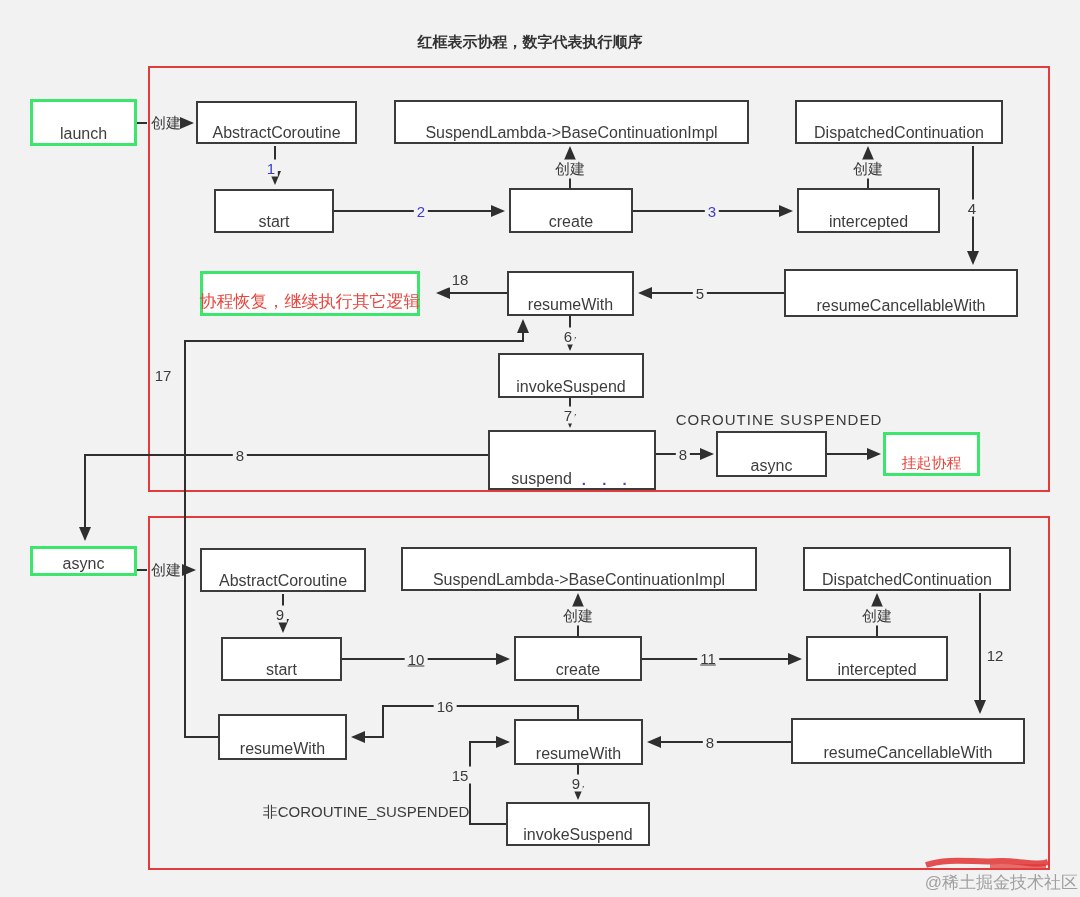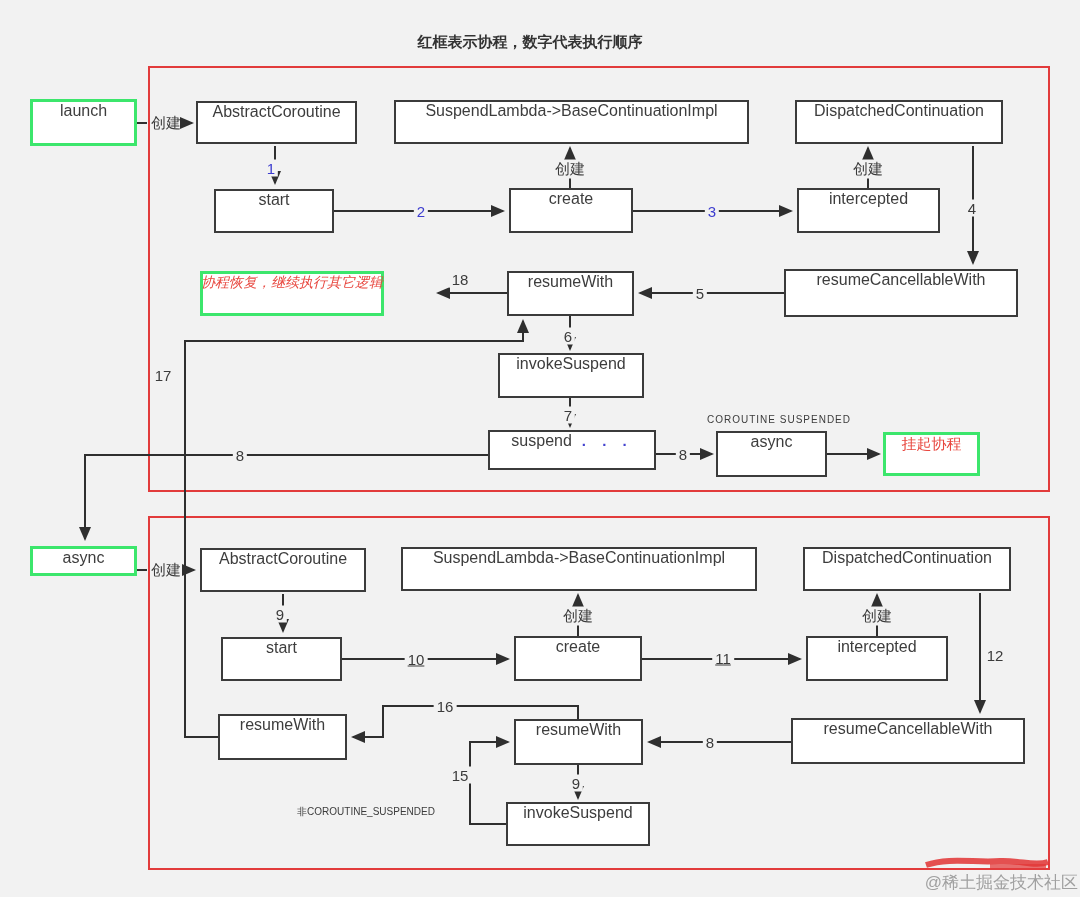--- a/index.html
+++ b/index.html
@@ -8,42 +8,42 @@
     background:#f2f2f2;
     font-family:"Liberation Sans","DejaVu Sans",sans-serif;
     color:#3d3d3d;
   }
   .frame{
     position:absolute;border:2px solid #e23b3c;background:transparent;z-index:1;
   }
   .wires{position:absolute;left:0;top:0;z-index:2;}
   .node{
     position:absolute;background:#ffffff;border:2px solid #3b3b3b;
-    display:flex;align-items:flex-start;justify-content:center;
+    display:flex;align-items:flex-end;justify-content:center;
     font-size:16px;color:#3d3d3d;z-index:3;box-sizing:border-box;
     white-space:nowrap;
   }
   .green-node{border:3px solid #3ce66c;}
   .red-text{color:#e8473f;}
   .page-title{
     position:absolute;left:330px;top:33px;width:400px;text-align:center;
     font-size:15px;font-weight:bold;color:#333;z-index:4;
   }
   .step{
     position:absolute;z-index:4;background:#f2f2f2;padding:0 3px;
     font-size:15px;color:#3b3b3b;transform:translate(-50%,-50%);
   }
   .step.blue{color:#3c3ccf;}
   .cn-label{
     position:absolute;z-index:4;background:#f2f2f2;padding:0 19px;
     font-size:15px;color:#3b3b3b;transform:translate(-50%,-50%);white-space:nowrap;
   }
   .cn-label.nomask{background:transparent;}
   .flow-note{
-    position:absolute;z-index:4;font-size:10px;color:#3b3b3b;
+    position:absolute;z-index:4;font-size:15px;color:#3b3b3b;
     transform:translate(-50%,-50%);white-space:nowrap;letter-spacing:1px;
   }
   .suspend-dots{color:#4343cf;font-weight:bold;letter-spacing:6px;margin-left:10px;font-size:15px;}
   .watermark{
     position:absolute;right:2px;top:871px;font-size:17px;color:#a0a0a0;z-index:5;
   }
 </style>
 </head>
 <body>
 
@@ -110,33 +110,33 @@
 </div>
 <div class="node" style="left:214px;top:189px;width:120px;height:44px;">
   <span>start</span>
 </div>
 <div class="node" style="left:509px;top:188px;width:124px;height:45px;">
   <span>create</span>
 </div>
 <div class="node" style="left:797px;top:188px;width:143px;height:45px;">
   <span>intercepted</span>
 </div>
-<div class="node green-node" style="left:200px;top:271px;width:184px;height:45px;font-size:14px;font-style:italic;">
+<div class="node green-node" style="left:200px;top:271px;width:220px;height:45px;font-size:17px;">
   <span class="red-text">协程恢复，继续执行其它逻辑</span>
 </div>
 <div class="node" style="left:507px;top:271px;width:127px;height:45px;">
   <span>resumeWith</span>
 </div>
 <div class="node" style="left:784px;top:269px;width:234px;height:48px;">
   <span>resumeCancellableWith</span>
 </div>
 <div class="node" style="left:498px;top:353px;width:146px;height:45px;">
   <span>invokeSuspend</span>
 </div>
-<div class="node" style="left:488px;top:430px;width:168px;height:40px;">
+<div class="node" style="left:488px;top:430px;width:168px;height:60px;">
   <span>suspend</span>
   <span class="suspend-dots">. . .</span>
 </div>
 <div class="node" style="left:716px;top:431px;width:111px;height:46px;">
   <span>async</span>
 </div>
 <div class="node green-node" style="left:883px;top:432px;width:97px;height:44px;font-size:15px;">
   <span class="red-text">挂起协程</span>
 </div>
 
@@ -190,20 +190,20 @@
 <span class="step" style="left:972px;top:208px;">4</span>
 <span class="step" style="left:700px;top:293px;">5</span>
 <span class="step" style="left:568px;top:336px;">6</span>
 <span class="step" style="left:568px;top:415px;">7</span>
 <span class="step" style="left:683px;top:454px;">8</span>
 <span class="step" style="left:240px;top:455px;">8</span>
 <span class="step" style="left:163px;top:375px;">17</span>
 <span class="step" style="left:460px;top:279px;">18</span>
 <span class="step" style="left:280px;top:614px;">9</span>
 <span class="step" style="left:416px;top:659px;text-decoration:underline;">10</span>
-<span class="step" style="left:723px;top:658px;text-decoration:underline;">11</span>
+<span class="step" style="left:708px;top:658px;text-decoration:underline;">11</span>
 <span class="step" style="left:979px;top:655px;margin-left:16px;">12</span>
 <span class="step" style="left:710px;top:742px;">8</span>
 <span class="step" style="left:576px;top:783px;">9</span>
 <span class="step" style="left:460px;top:775px;">15</span>
 <span class="step" style="left:445px;top:706px;">16</span>
 
 <span class="watermark">@稀土掘金技术社区</span>
 
 </body></html>

